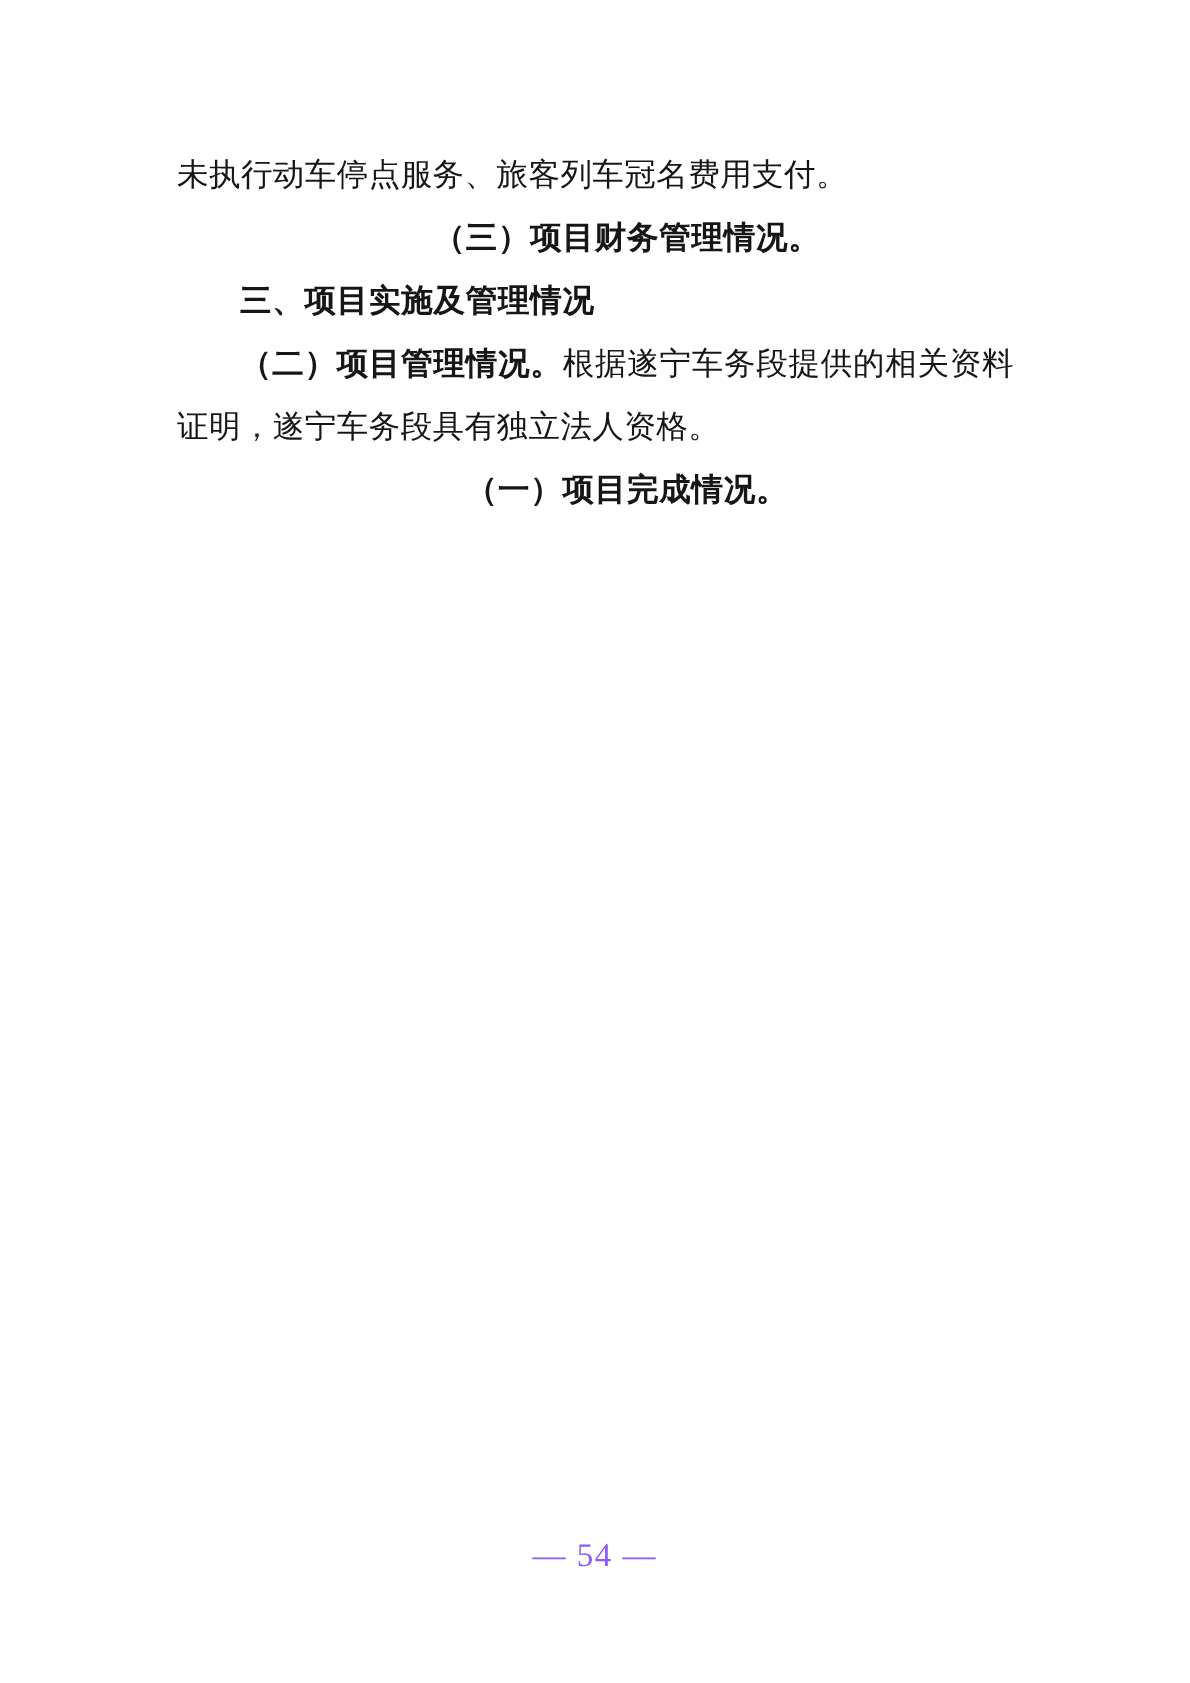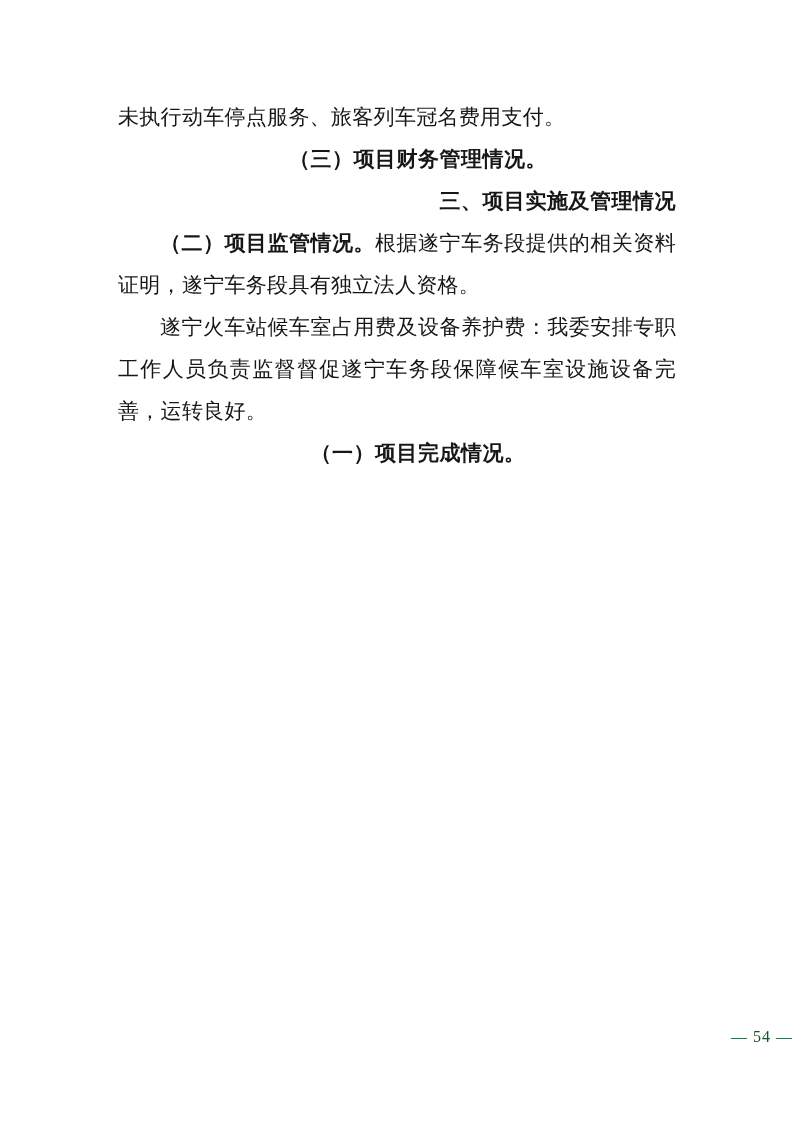--- a/index.html
+++ b/index.html
@@ -33,66 +33,65 @@
     text-align: justify;
     text-indent: 2em;
     letter-spacing: 0.3px;
   }
   .para.continuation {
     text-indent: 0;
   }
   .heading {
     font-weight: 700;
     text-indent: 2em;
-    text-align: right;
+    text-align: left;
     letter-spacing: 0.5px;
   }
   .subheading {
     font-weight: 700;
     text-indent: 2em;
     text-align: center;
     letter-spacing: 0.5px;
   }
   .lead-bold {
     font-weight: 700;
   }
   .footer {
     position: absolute;
     top: 1024px;
     left: 0;
     width: 100%;
-    text-align: right;
+    text-align: center;
     font-family: "Liberation Serif", "DejaVu Serif", serif;
-    font-size: 16px;
+    font-size: 22px;
     line-height: 26px;
-    color: #14532d;
+    color: #8b5cf6;
     letter-spacing: 1px;
   }
 </style>
 </head>
 <body>
 
 <div class="page">
   <div class="content">
 
     <p class="para continuation">未执行动车停点服务、旅客列车冠名费用支付。</p>
 
     <p class="subheading">（三）项目财务管理情况。</p>
 
 
     <p class="heading">三、项目实施及管理情况</p>
 
 
 
     <p class="para">
-      <span class="lead-bold">（二）项目监管情况。</span><span>根据遂宁车务段提供的相关资料证明，遂宁车务段具有独立法人资格。</span>
+      <span class="lead-bold">（二）项目管理情况。</span><span>根据遂宁车务段提供的相关资料证明，遂宁车务段具有独立法人资格。</span>
     </p>
 
 
-    <p class="para">遂宁火车站候车室占用费及设备养护费：我委安排专职工作人员负责监督督促遂宁车务段保障候车室设施设备完善，运转良好。</p>
 
 
     <p class="subheading">（一）项目完成情况。</p>
 
   </div>
 
   <div class="footer">
     <span>— 54 —</span>
   </div>
 </div>

